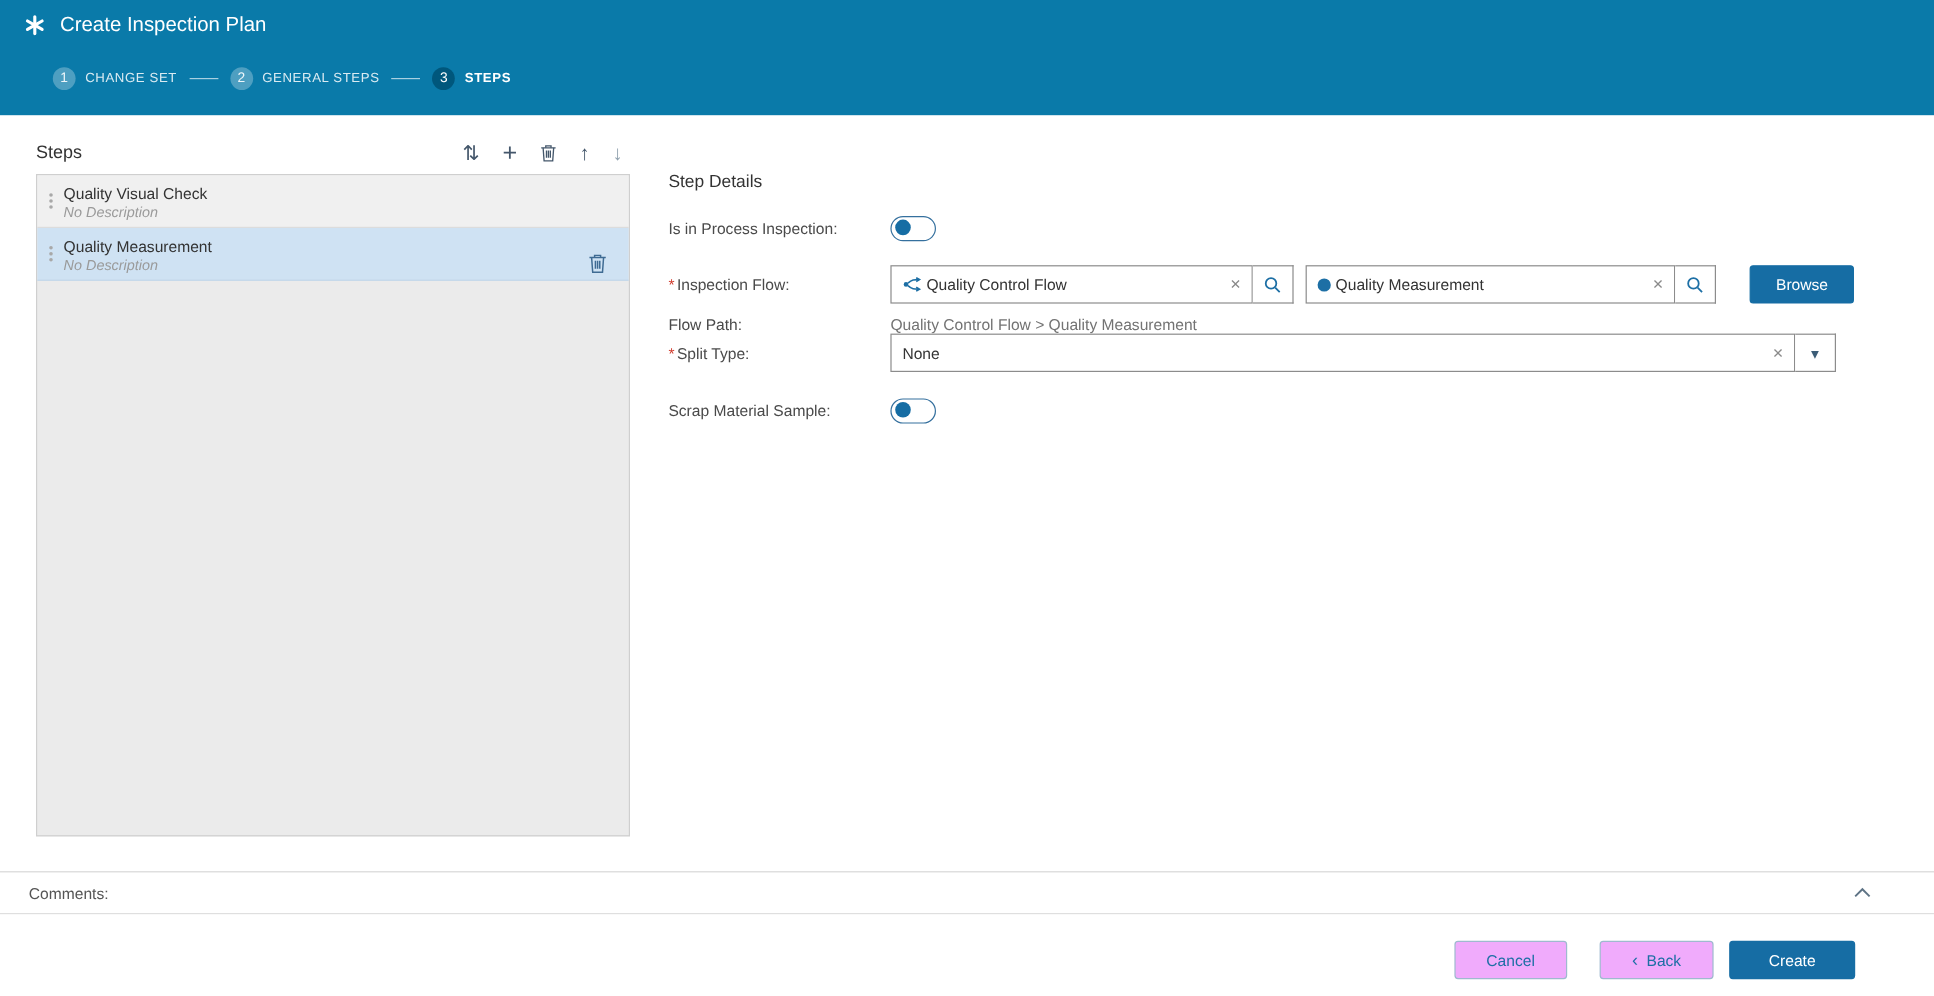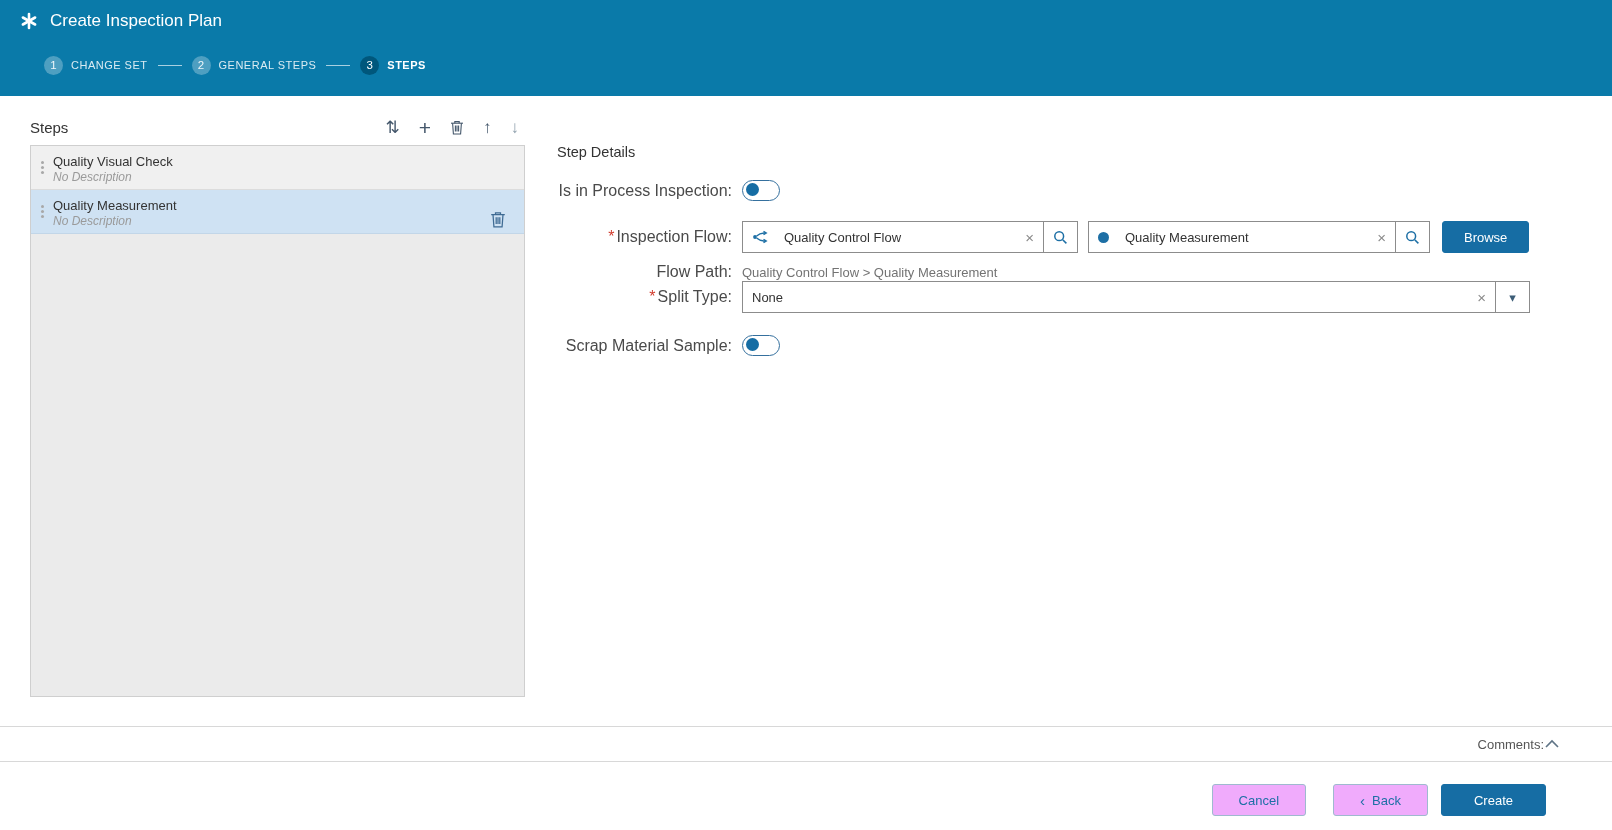--- a/index.html
+++ b/index.html
@@ -37,53 +37,53 @@
              box-shadow:0 5px 0 0 #a8a8a8,0 10px 0 0 #a8a8a8;margin:-10px 9px 0 5px;align-self:center;}
   .item-texts{flex:1;min-width:0;}
   .item-name{font-size:13px;color:#333;}
   .item-desc{font-size:12px;color:#9a9a9a;font-style:italic;margin-top:1px;}
   .item-trash{margin-left:auto;margin-right:8px;display:flex;align-items:center;cursor:pointer;}
 
   
   .details{flex:1;padding:48px 0 0 32px;box-sizing:border-box;}
   .section-title{font-size:14.5px;color:#333;margin-bottom:20px;}
   .form-row{display:flex;align-items:center;margin-bottom:12px;}
-  .form-label{width:185px;flex:none;text-align:right;padding-right:10px;box-sizing:border-box;
-              font-size:16px;color:#4a4a4a;}
+  .form-label{width:185px;flex:none;text-align:left;padding-right:10px;box-sizing:border-box;
+              font-size:13px;color:#4a4a4a;}
   .required{color:#d13c2e;margin-right:2px;}
   .row-toggle{margin-bottom:20px;}
   .row-flow{margin-bottom:10px;}
   .row-flowpath{margin-bottom:0;}
   .split-title{margin-top:26px;margin-bottom:24px;}
   .row-split{margin-bottom:22px;}
 
   .toggle{width:36px;height:19px;border:1px solid #35709e;border-radius:11px;background:#fff;
           position:relative;cursor:pointer;flex:none;}
   .toggle-knob{width:13px;height:13px;border-radius:50%;background:#166da4;position:absolute;left:3px;top:2px;}
 
   .input-group{display:flex;}
   .input-box{height:32px;box-sizing:border-box;border:1px solid #8c8c8c;background:#fff;
-             display:flex;align-items:center;padding:0 9px;gap:16px;cursor:text;}
+             display:flex;align-items:center;padding:0 9px;gap:4px;cursor:text;}
   .input-box .value{flex:1;font-size:13px;color:#333;white-space:nowrap;overflow:hidden;}
   .clear-x{color:#8a8a8a;font-size:15px;cursor:pointer;line-height:1;}
   .addon-btn{width:34px;height:32px;box-sizing:border-box;border:1px solid #8c8c8c;border-left:none;
              background:#fff;display:flex;align-items:center;justify-content:center;cursor:pointer;padding:0;}
   .caret{color:#3c5d77;font-size:13px;line-height:1;}
   .dot-icon{width:11px;height:11px;border-radius:50%;background:#1d6fa5;flex:none;}
   .flow-path-value{font-size:13px;color:#737373;}
 
   .btn{height:32px;border-radius:3px;font-size:13px;box-sizing:border-box;cursor:pointer;
        font-family:inherit;display:inline-flex;align-items:center;justify-content:center;}
   .btn-primary{background:#166da4;border:1px solid #166da4;color:#fff;}
   .btn-outline{background:#f0abfc;border:1px solid #9fb9cf;color:#1d6fa5;}
-  .browse{margin-left:12px;padding:0 21px;}
+  .browse{margin-left:28px;padding:0 21px;}
 
   
   .comments-bar{height:36px;box-sizing:border-box;border-top:1px solid #d8d8d8;border-bottom:1px solid #d8d8d8;
-                display:flex;align-items:center;justify-content:flex-end;padding:0 52px 0 45px;
+                display:flex;align-items:center;justify-content:space-between;padding:0 52px 0 24px;
                 color:#555;font-size:13px;}
   .comments-toggle{background:none;border:none;padding:0;cursor:pointer;display:flex;align-items:center;}
   .footer{height:76px;display:flex;align-items:center;justify-content:flex-end;gap:13px;
           padding-right:66px;background:#fff;}
   .footer .btn-outline{padding:0 26px;}
   .footer .btn-primary{padding:12px 32px;}
   .back-chevron{margin-right:7px;font-size:15px;line-height:1;}
   .cancel-btn{margin-right:14px;}
 </style>
 </head>

